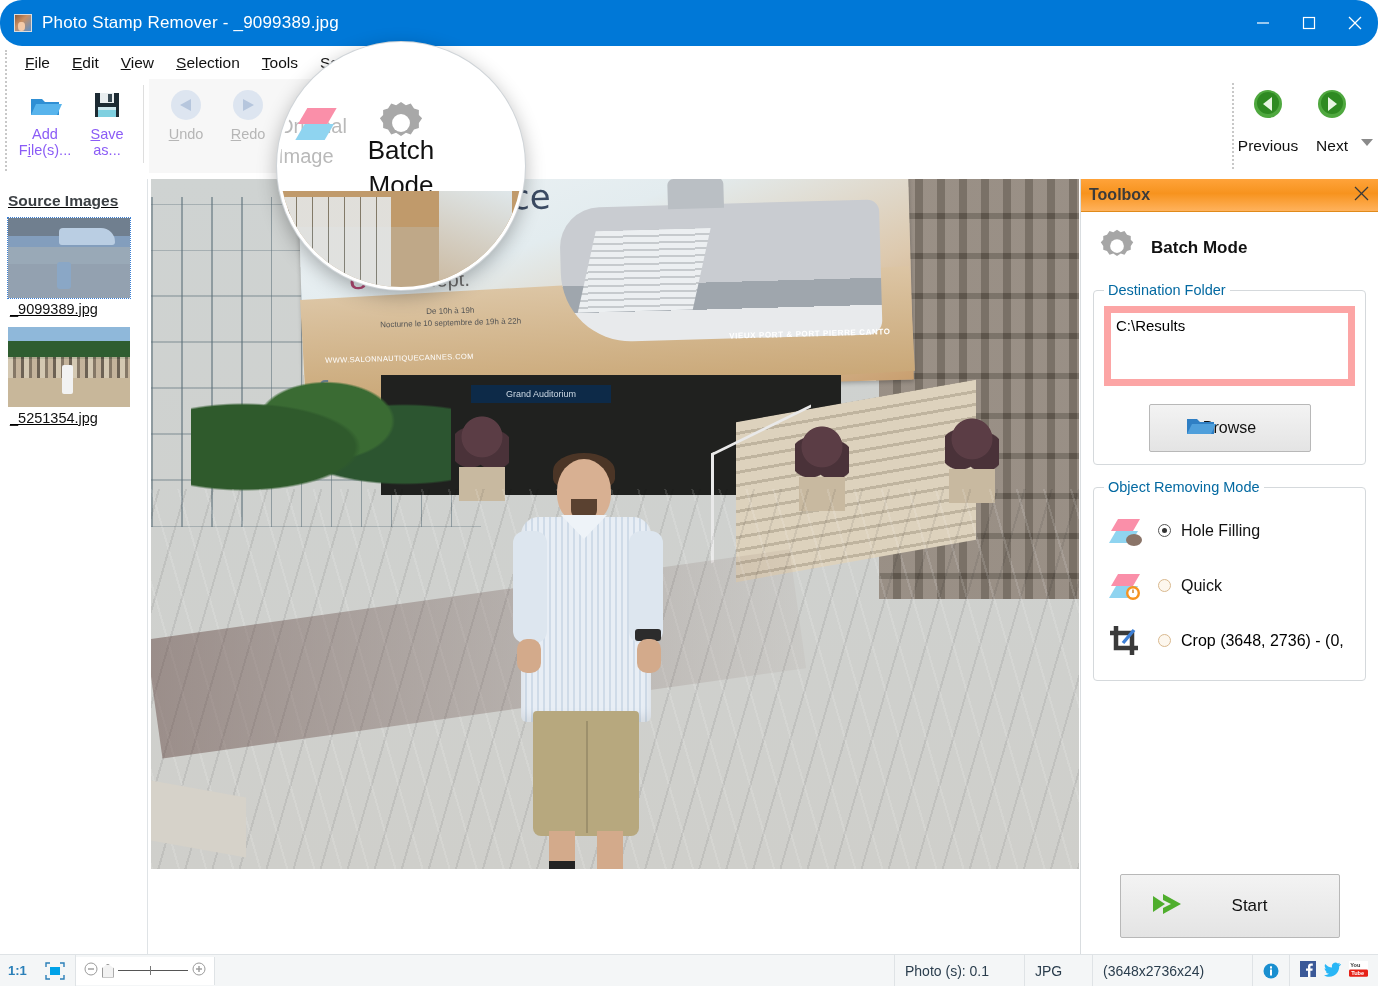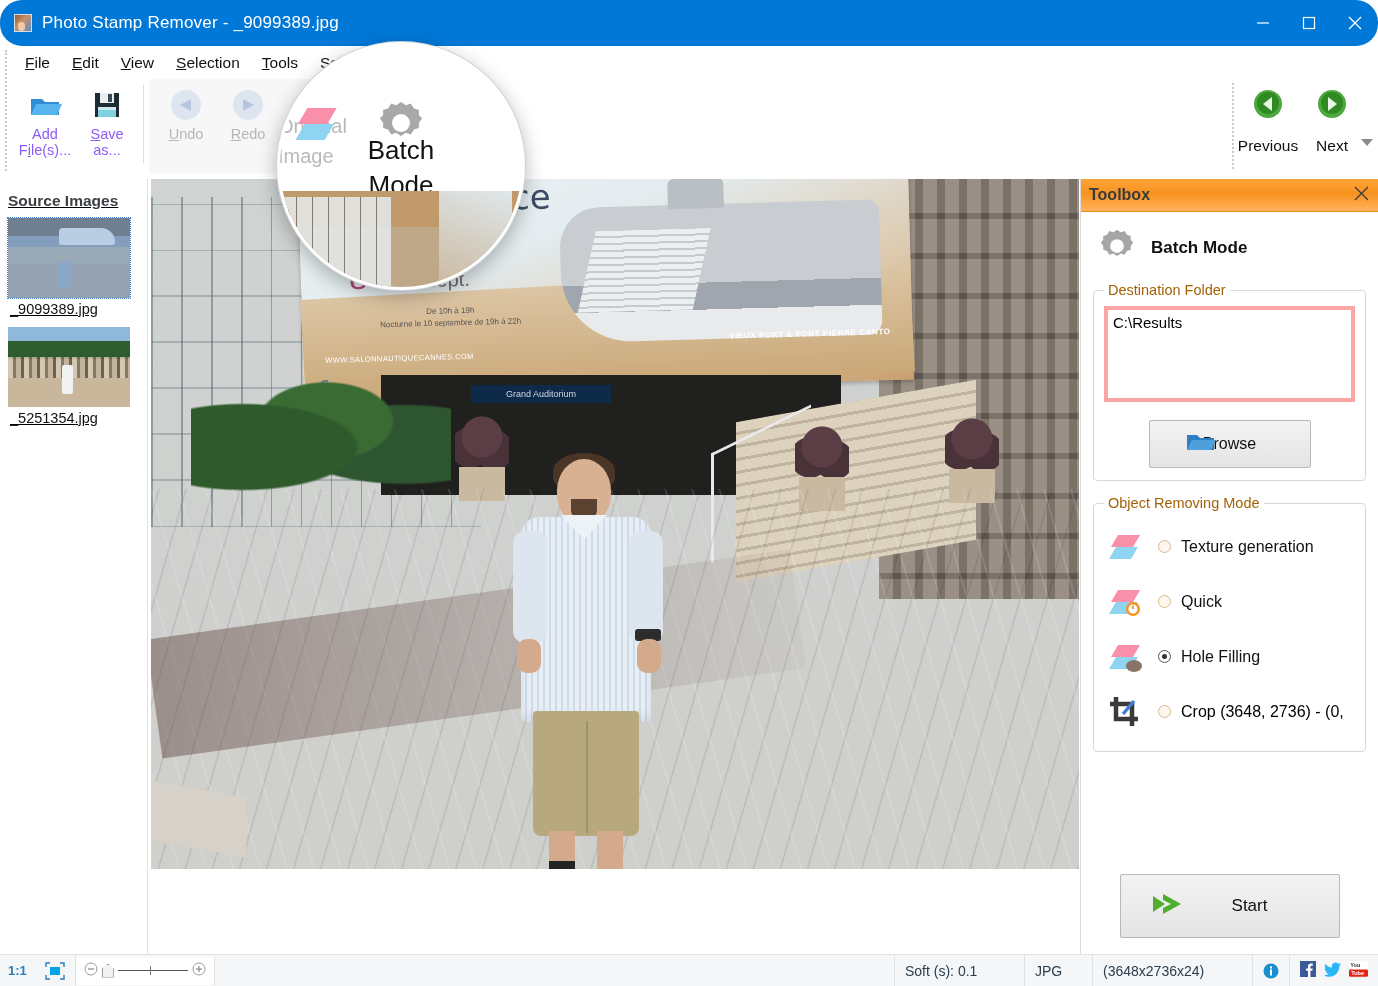--- a/index.html
+++ b/index.html
@@ -205,23 +205,23 @@
   }
   .tbx-head h3 { font-size: 16px; color:#3b3b3b; font-weight:bold; }
   .tbx-close { margin-left:auto; cursor:pointer; }
   .tbx-body { padding: 10px 12px 0 12px; flex: 1 1 auto; display:flex; flex-direction:column; }
   .mode-row { display:flex; align-items:center; gap: 14px; margin: 4px 0 12px 4px; }
   .mode-row .lbl { font-size: 17px; font-weight:bold; color:#111; }
 
   fieldset {
     border:1px solid #d5d9dc; border-radius:4px; padding: 8px 10px 12px 10px; margin-bottom: 14px;
   }
-  legend { font-size: 14.5px; color:#a16207; padding: 0 4px; }
+  legend { font-size: 14.5px; color:#0369a1; padding: 0 4px; }
   .dest-input {
-    width: 100%; height: 96px; border: 4px solid #fca5a5; background:#fff;
+    width: 100%; height: 80px; border: 7px solid #fca5a5; background:#fff;
     font-size: 15px; font-family:"Liberation Sans",sans-serif; padding: 4px 5px; resize:none; color:#000;
     outline:none;
   }
   .btn {
     background: linear-gradient(#f3f3f3,#e4e4e4); border:1px solid #b8b8b8; border-radius:2px;
     height: 48px; display:flex; align-items:center; cursor:default; position:relative;
   }
   .btn .blbl { flex:1; text-align:center; font-size:16px; color:#111; }
   .btn .bico { position:absolute; left:36px; top:50%; transform: translateY(-50%); }
   .browse-wrap { display:flex; justify-content:center; margin-top: 14px; }
@@ -554,58 +554,48 @@
                 </svg>
               </span>
               <span class="blbl">Browse</span>
             </div>
           </div>
         </fieldset>
 
         <fieldset>
           <legend>Object Removing Mode</legend>
 
+
+
           <div class="radio-row">
             <span class="ricon">
               <svg width="36" height="30" viewBox="0 0 36 30">
                 <path d="M10 3 L32 3 L25 15 L3 15 Z" fill="#fa8fa9"></path>
                 <path d="M8 15 L30 15 L23 27 L1 27 Z" fill="#8fd4f0"></path>
+                <ellipse cx="26" cy="24" rx="8" ry="6" fill="#8a7468"></ellipse>
               </svg>
             </span>
-            <span class="rd"></span>
-            <span class="rlbl">Texture generation</span>
-          </div>
-
+            <span class="rd on"></span>
+            <span class="rlbl">Hole Filling</span>
+          </div>
 
           <div class="radio-row">
             <span class="ricon">
               <svg width="36" height="30" viewBox="0 0 36 30">
                 <path d="M10 3 L32 3 L25 15 L3 15 Z" fill="#fa8fa9"></path>
                 <path d="M8 15 L30 15 L23 27 L1 27 Z" fill="#8fd4f0"></path>
                 <circle cx="25" cy="22" r="7" fill="#f7931e"></circle>
                 <circle cx="25" cy="22" r="4.6" fill="#fff"></circle>
                 <line x1="25" y1="22" x2="25" y2="18.5" stroke="#c8700f" stroke-width="1.3"></line>
               </svg>
             </span>
             <span class="rd"></span>
             <span class="rlbl">Quick</span>
           </div>
 
-          <div class="radio-row">
-            <span class="ricon">
-              <svg width="36" height="30" viewBox="0 0 36 30">
-                <path d="M10 3 L32 3 L25 15 L3 15 Z" fill="#fa8fa9"></path>
-                <path d="M8 15 L30 15 L23 27 L1 27 Z" fill="#8fd4f0"></path>
-                <ellipse cx="26" cy="24" rx="8" ry="6" fill="#8a7468"></ellipse>
-              </svg>
-            </span>
-            <span class="rd on"></span>
-            <span class="rlbl">Hole Filling</span>
-          </div>
-
           <div class="radio-row disabled crop-clip">
             <span class="ricon">
               <svg width="36" height="34" viewBox="0 0 36 34">
                 <path d="M8 2 L8 24 L30 24" fill="none" stroke="#3a3a3a" stroke-width="4.5"></path>
                 <path d="M2 9 L24 9 L24 31" fill="none" stroke="#3a3a3a" stroke-width="4.5"></path>
                 <line x1="15" y1="19" x2="26" y2="6" stroke="#3d7fd6" stroke-width="3.4"></line>
               </svg>
             </span>
             <span class="rd"></span>
             <span class="rlbl">Crop (3648, 2736) - (0, </span>
@@ -646,21 +636,21 @@
       <span class="slider-track"></span>
       <span>
         <svg width="14" height="14" viewBox="0 0 14 14">
             <circle cx="7" cy="7" r="6" fill="none" stroke="#9a9a9a"></circle>
             <line x1="4" y1="7" x2="10" y2="7" stroke="#9a9a9a" stroke-width="1.4"></line>
             <line x1="7" y1="4" x2="7" y2="10" stroke="#9a9a9a" stroke-width="1.4"></line>
           </svg>
       </span>
     </div>
     <div class="sb-spacer"></div>
-    <div class="sb-cell" style="min-width:130px">Soft (s): 0.1</div>
+    <div class="sb-cell" style="min-width:130px">Photo (s): 0.1</div>
     <div class="sb-cell" style="min-width:68px">JPG</div>
     <div class="sb-cell" style="min-width:160px">(3648x2736x24)</div>
     <div class="sb-cell">
       <svg width="16" height="16" viewBox="0 0 16 16">
           <circle cx="8" cy="8" r="7.5" fill="#1a8fd0"></circle>
           <rect x="7" y="6.5" width="2" height="6" fill="#fff"></rect>
           <rect x="7" y="3.3" width="2" height="2.2" fill="#fff"></rect>
         </svg>
     </div>
     <div class="sb-social">

